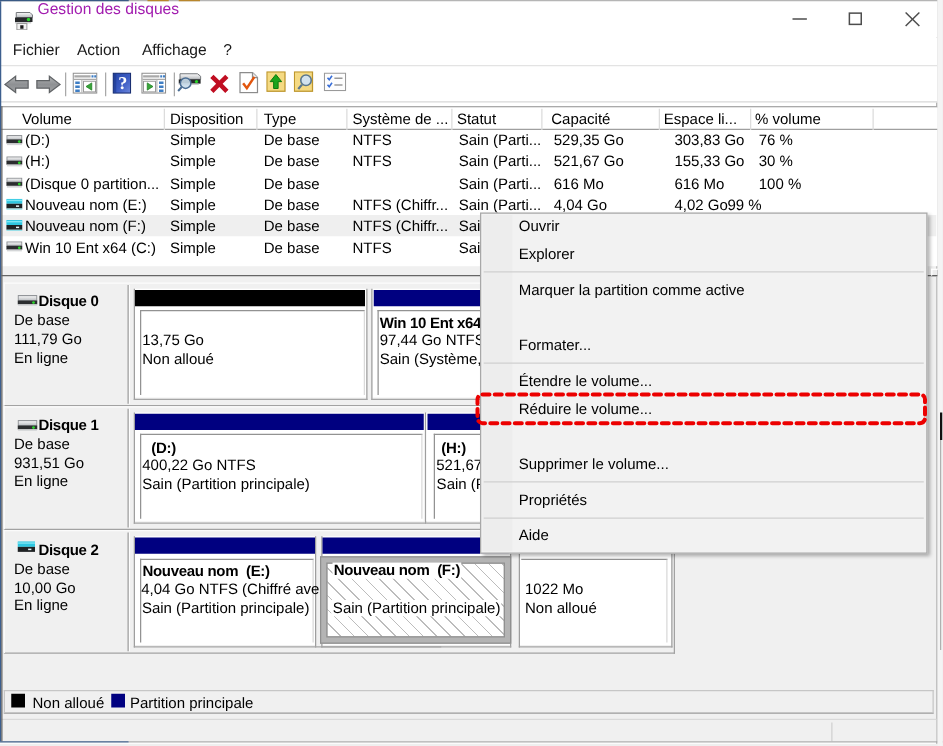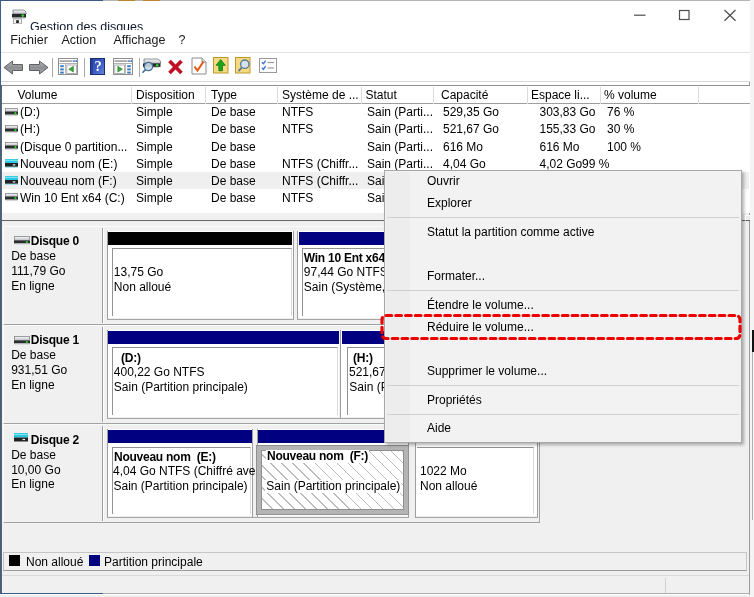--- a/index.html
+++ b/index.html
@@ -3,39 +3,39 @@
 *{margin:0;padding:0;box-sizing:border-box}
 html,body{width:754px;height:597px;overflow:hidden;background:#efefef}
 body{position:relative;font-family:"Liberation Sans",sans-serif;-webkit-font-smoothing:antialiased}
 .abs{position:absolute}
 #volicons svg{z-index:3}
 .t{position:absolute;font:12px "Liberation Sans",sans-serif;line-height:16px;white-space:pre;color:#000}
 .tb{font-weight:bold;letter-spacing:-0.25px}
 #win{position:absolute;left:0;top:0;width:750px;height:595px;background:#fff;border-right:1px solid #9b9b9b}
 
 #titlebar{position:absolute;left:0;top:0;width:750px;height:30px;background:#fff}
-#title{position:absolute;left:30px;top:20px;font:12.5px "Liberation Sans",sans-serif;color:#0f172a}
+#title{position:absolute;left:30px;top:0;font:12.5px "Liberation Sans",sans-serif;color:#a21caf}
 #menubar{position:absolute;left:0;top:30px;width:750px;height:22px;background:#fff}
 .mi{position:absolute;top:3px;font:12.5px "Liberation Sans",sans-serif;color:#1a1a1a}
 #toolbar{position:absolute;left:0;top:52px;width:750px;height:30px;background:#fff;border-top:1px solid #e3e3e3;border-bottom:1px solid #d8d8d8}
 .tsep{position:absolute;top:5px;width:1px;height:19px;background:#a9a9a9}
 
 #list{position:absolute;left:0;top:85px;width:750px;height:127.5px;background:#fff;border-top:1px solid #8f8f8f}
 #header{position:absolute;left:0;top:0;width:750px;height:18px;background:#fff;border-bottom:1px solid #9f9f9f}
 .hsep{position:absolute;top:1px;height:17px;width:1px;background:#dcdcdc}
 .ht{position:absolute;top:2px;font:12px "Liberation Sans",sans-serif;color:#000;white-space:pre}
 
 
 #gray{position:absolute;left:1px;top:212.5px;width:748px;height:380.5px;background:#f0f0f0}
 .drow{position:absolute;left:3.2px;width:536.5px;border-top:1.5px solid #fbfbfb;border-left:1.2px solid #fbfbfb;border-bottom:1.6px solid #a2a2a2;border-right:1.4px solid #a2a2a2;background:#f0f0f0}
 .navy{background:#000080}
 .blk{background:#000}
 
 #cmenu{position:absolute;left:384px;top:170px;width:358px;height:273px;background:#f2f2f2;border:1px solid #a8a8a8;box-shadow:2px 2px 3px rgba(0,0,0,0.3)}
-.cmi{position:absolute;left:42px;font:12px "Liberation Sans",sans-serif;color:#000;white-space:pre}
+.cmi{position:absolute;left:30px;font:12px "Liberation Sans",sans-serif;color:#000;white-space:pre}
 .cms{position:absolute;left:2px;right:2px;height:1px;background:#d0d0d0}
 
 #legend{position:absolute;left:3px;top:552px;width:743.5px;height:19px;background:#f0f0f0;border:1px solid #c6c6c6;border-bottom-color:#9a9a9a}
 #status{position:absolute;left:1px;top:575px;width:748px;height:18px;background:#f0f0f0;border-top:1px solid #d9d9d9}
 </style></head>
 <body>
 <div id="win"></div>
 <div id="titlebar"></div>
 <div id="title">Gestion des disques</div>
 <div id="menubar">
@@ -385,21 +385,21 @@
   <span class="t" style="left:100px;top:1px">Partition principale</span>
 </div>
 <div id="status">
     <div class="abs" style="left:664px;top:2px;width:1px;height:15px;background:#d0d0d0"></div>
   </div>
 <div id="cmenu">
   <div class="abs" style="left:1px;top:1px;width:24px;height:269px;background:#ededed"></div>
   <span class="cmi" style="top:3px">Ouvrir</span>
   <span class="cmi" style="top:25px">Explorer</span>
   <div class="cms" style="top:46px"></div>
-  <span class="cmi" style="top:54px">Statut la partition comme active</span>
+  <span class="cmi" style="top:54px">Marquer la partition comme active</span>
   <span class="cmi" style="top:98px">Formater...</span>
   <div class="cms" style="top:119px"></div>
   <span class="cmi" style="top:127px">Étendre le volume...</span>
   <span class="cmi" style="top:149px">Réduire le volume...</span>
   <span class="cmi" style="top:193px">Supprimer le volume...</span>
   <div class="cms" style="top:214px"></div>
   <span class="cmi" style="top:222px">Propriétés</span>
   <div class="cms" style="top:243px"></div>
   <span class="cmi" style="top:249.8px">Aide</span>
 </div>

